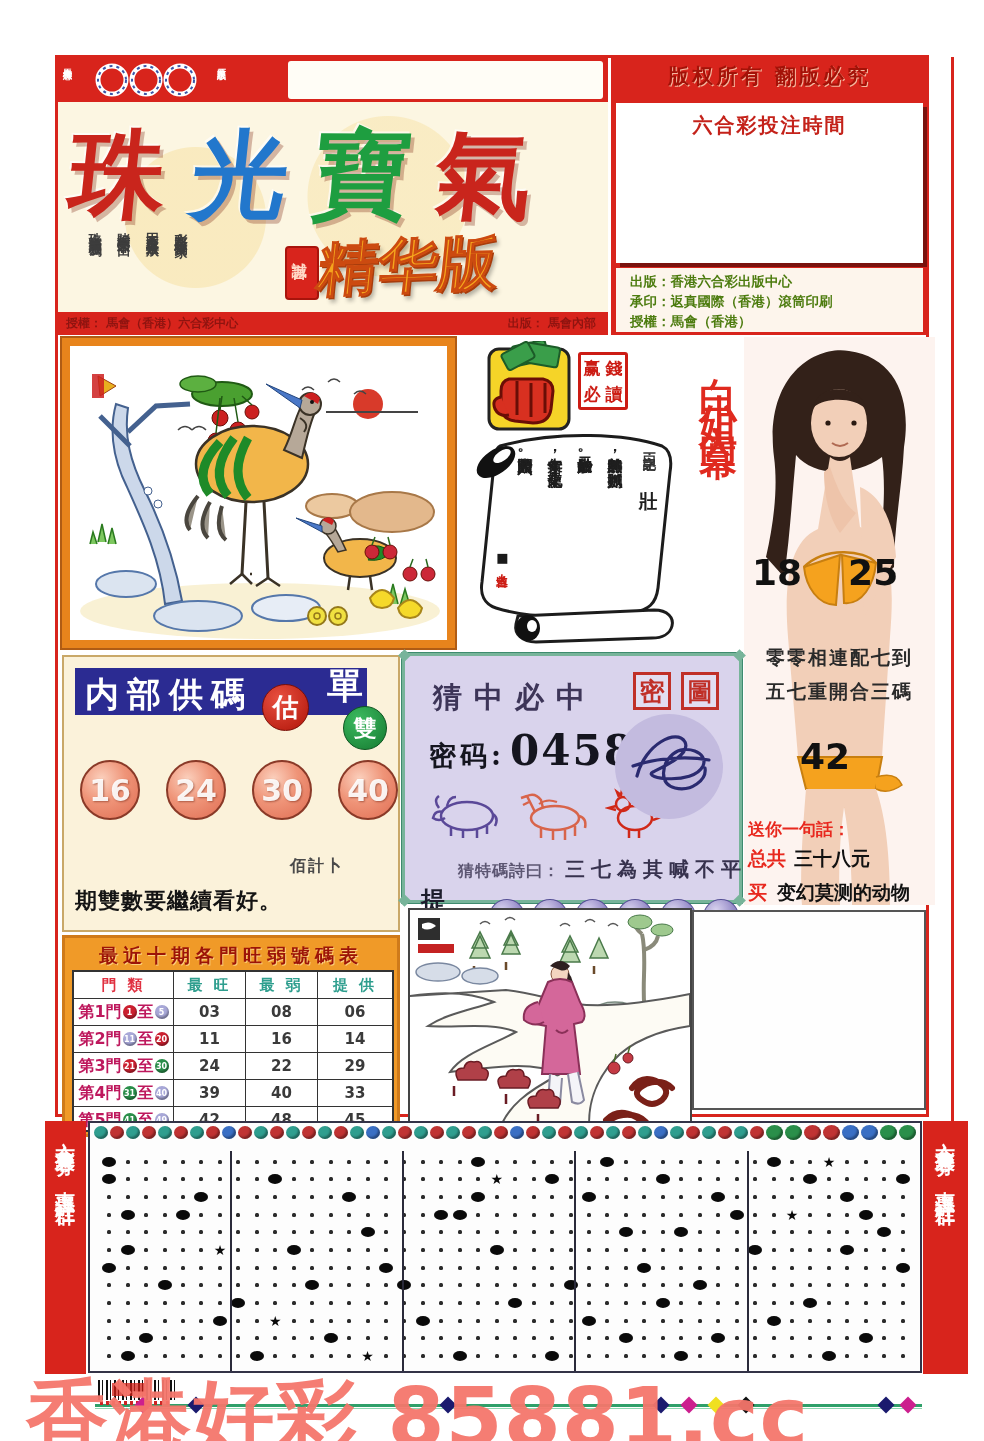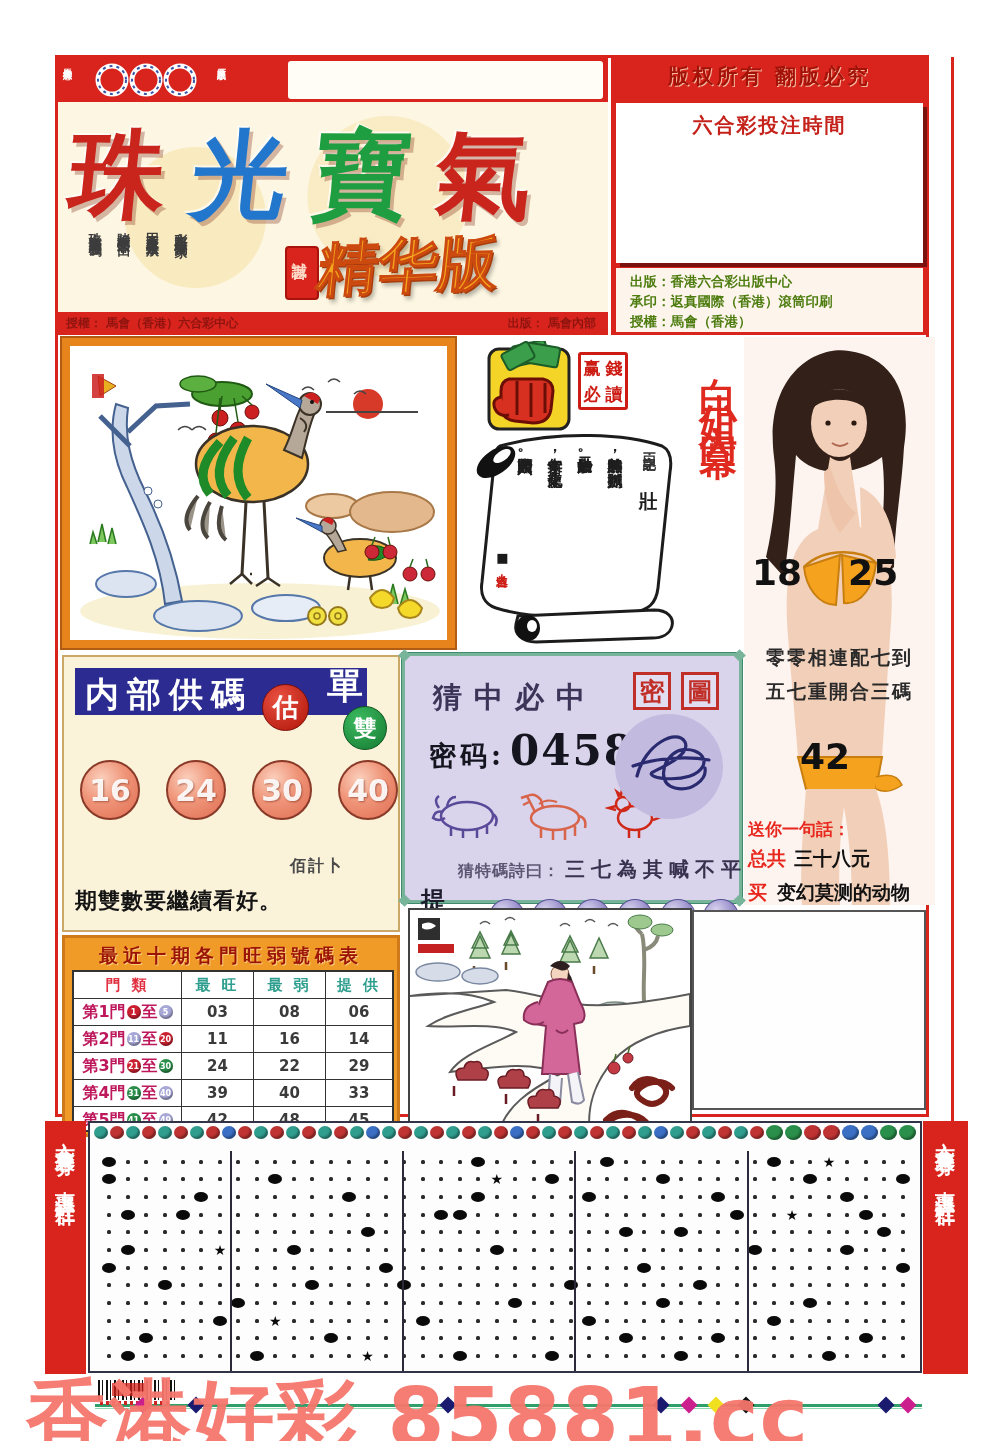--- a/index.html
+++ b/index.html
@@ -109,21 +109,21 @@
 
   
   .hot-box{left:62px;top:935px;width:338px;height:202px;border:3px solid #cf7a1a;background:#f09a28;box-sizing:border-box;}
   .hot-title{text-align:center;color:#9c1408;font-size:19px;font-weight:800;letter-spacing:5px;margin-top:5px;
      text-shadow:1px 1px 0 rgba(255,230,160,.7);}
   .hot-grid{position:absolute;left:7px;top:32px;width:318px;height:158px;background:#fff;border:2px solid #333;}
   .trow{display:flex;border-bottom:1px solid #333;height:26px;}
   .trow:last-child{border-bottom:none;}
   .tcell{display:flex;align-items:center;justify-content:center;font-size:15px;color:#3a3a3a;font-weight:bold;border-right:1px solid #333;box-sizing:border-box;}
   .tcell:last-child{border-right:none;}
-  .tc0{width:108px;gap:1px;}
+  .tc0{width:100px;gap:1px;}
   .tc1,.tc2{width:72px;}
   .tc3{flex:1;}
   .thead .tcell{color:#2e9e8e;font-size:15px;letter-spacing:3px;}
   .thead .tc0{color:#e03040;}
   .gate{color:#be185d;font-size:16px;font-weight:800;}
   .mini-ball{width:14px;height:14px;border-radius:50%;color:#fff;font-size:8px;font-weight:bold;
      display:inline-flex;align-items:center;justify-content:center;box-shadow:inset -1px -2px 2px rgba(0,0,0,.35);}
 
   
   .path-box{left:408px;top:908px;width:284px;height:229px;background:#fff;border:2px solid #444;box-sizing:border-box;}

